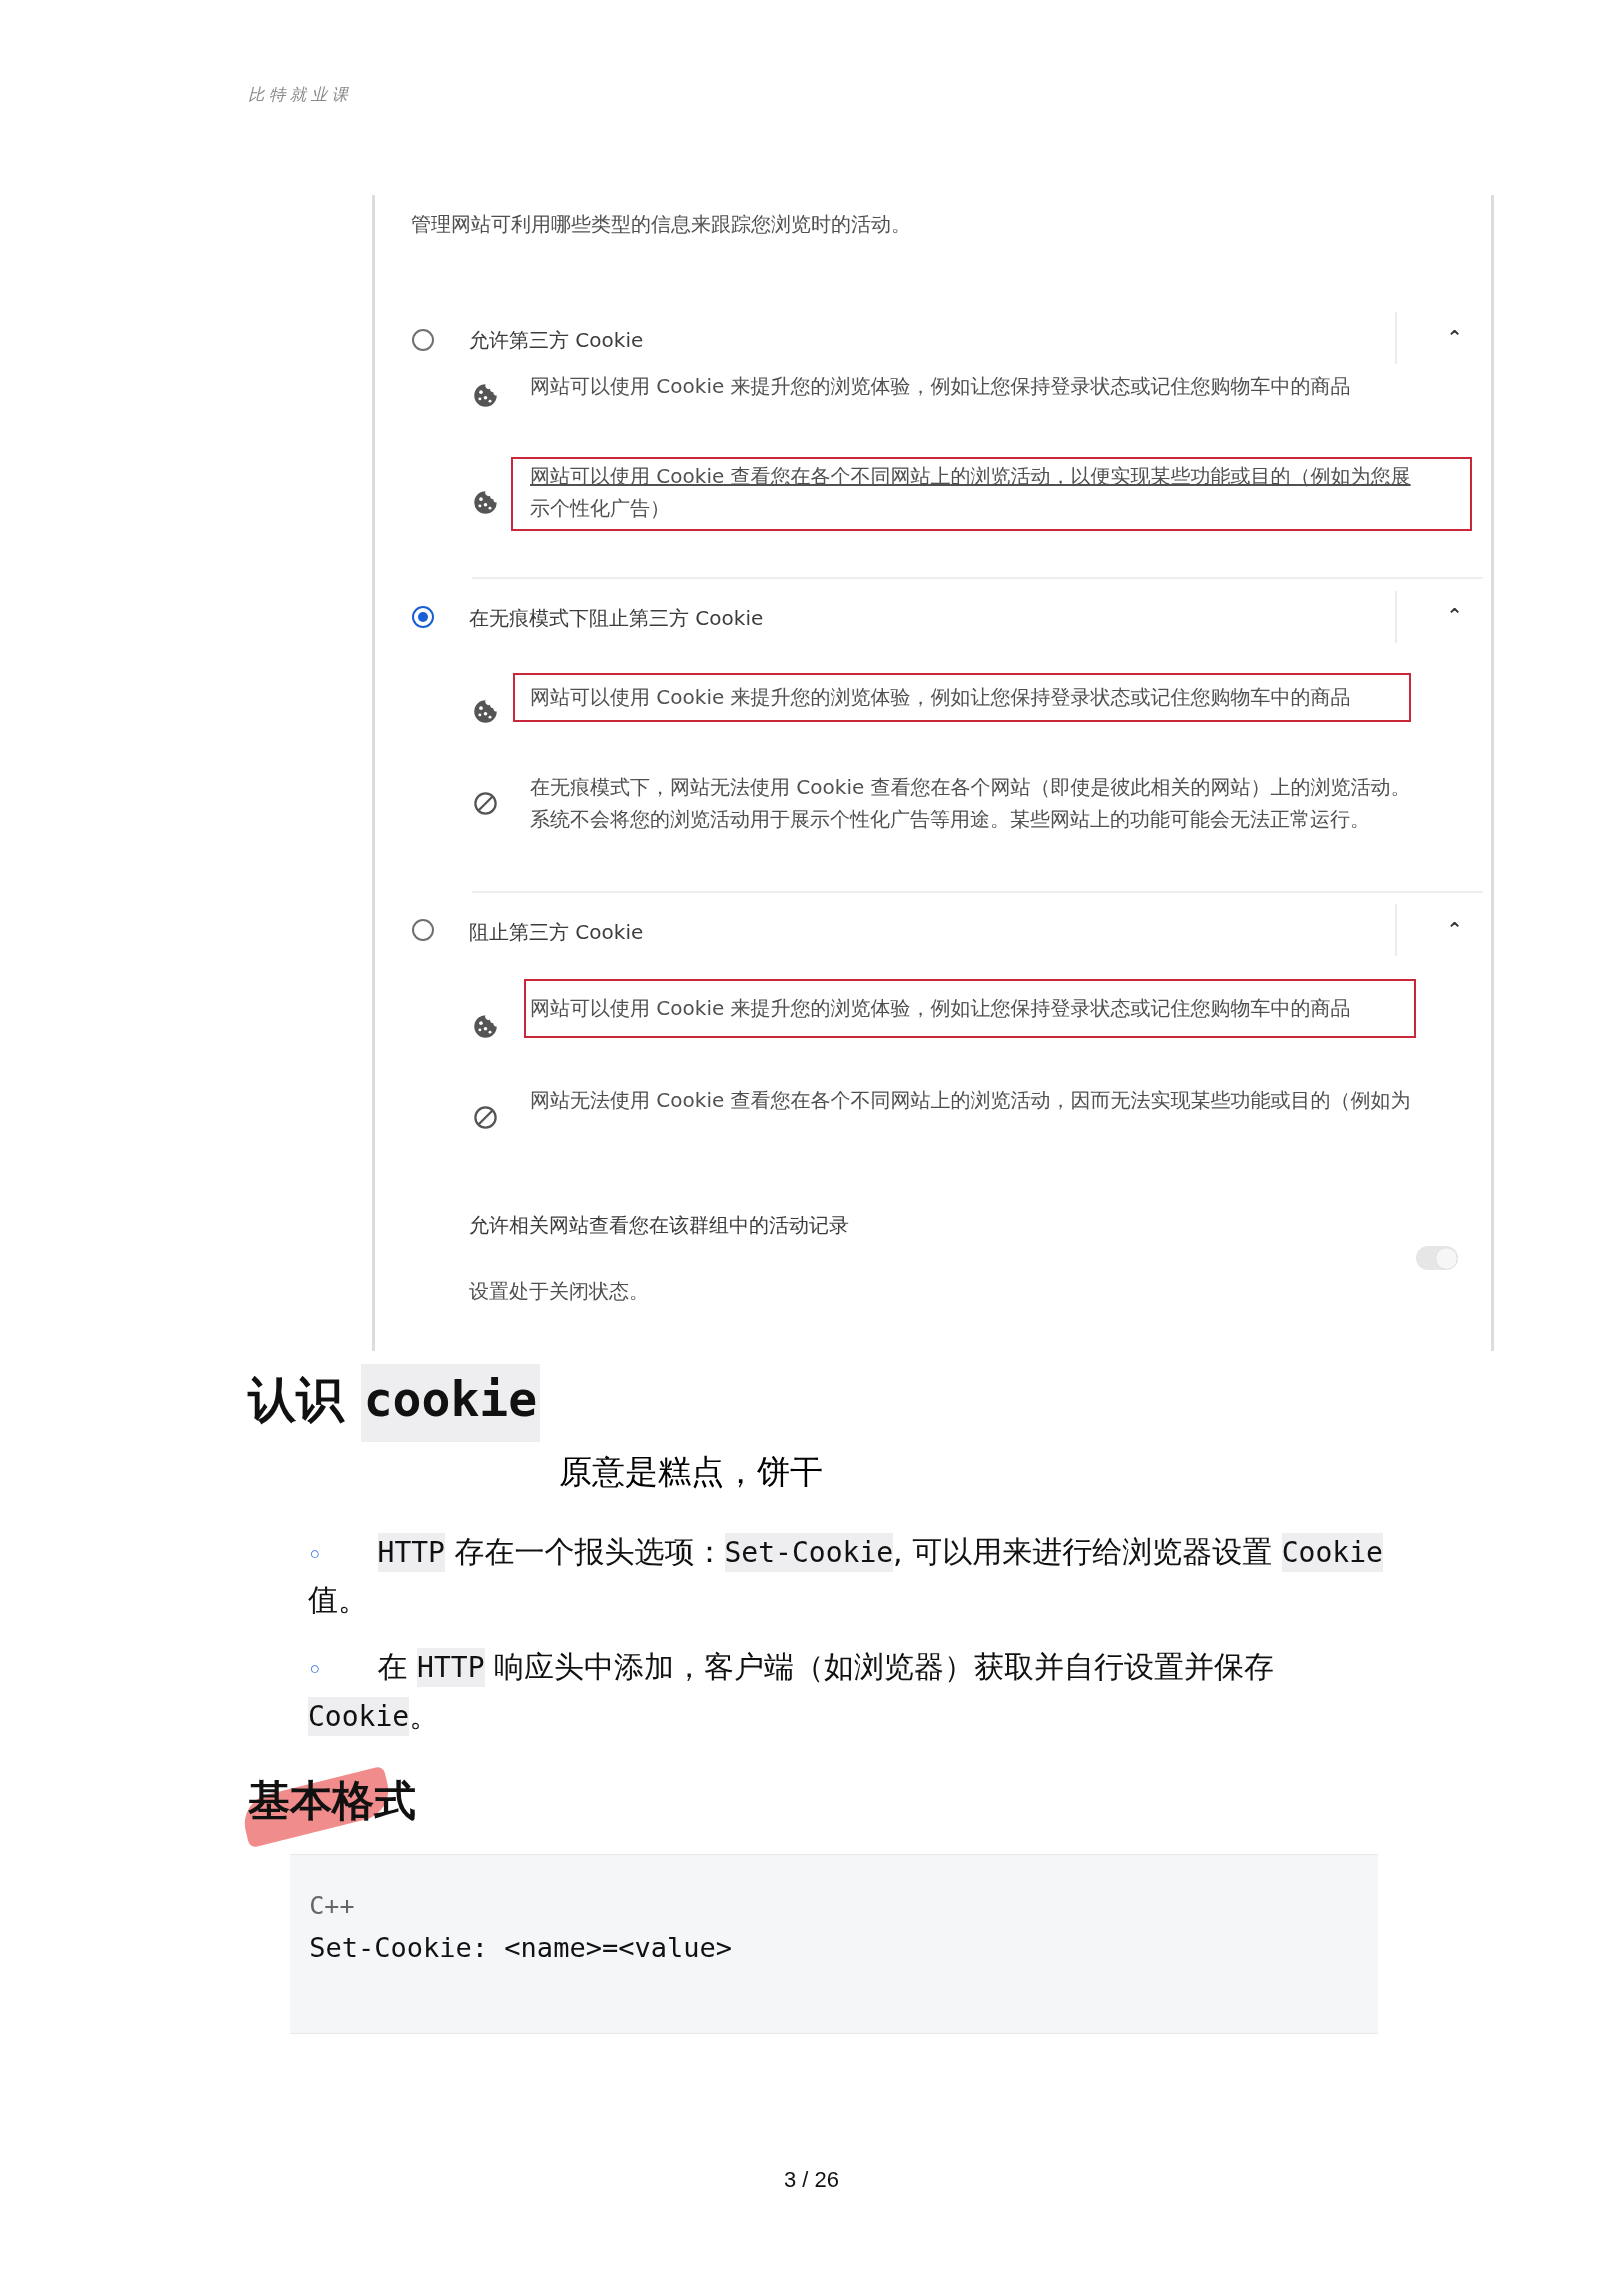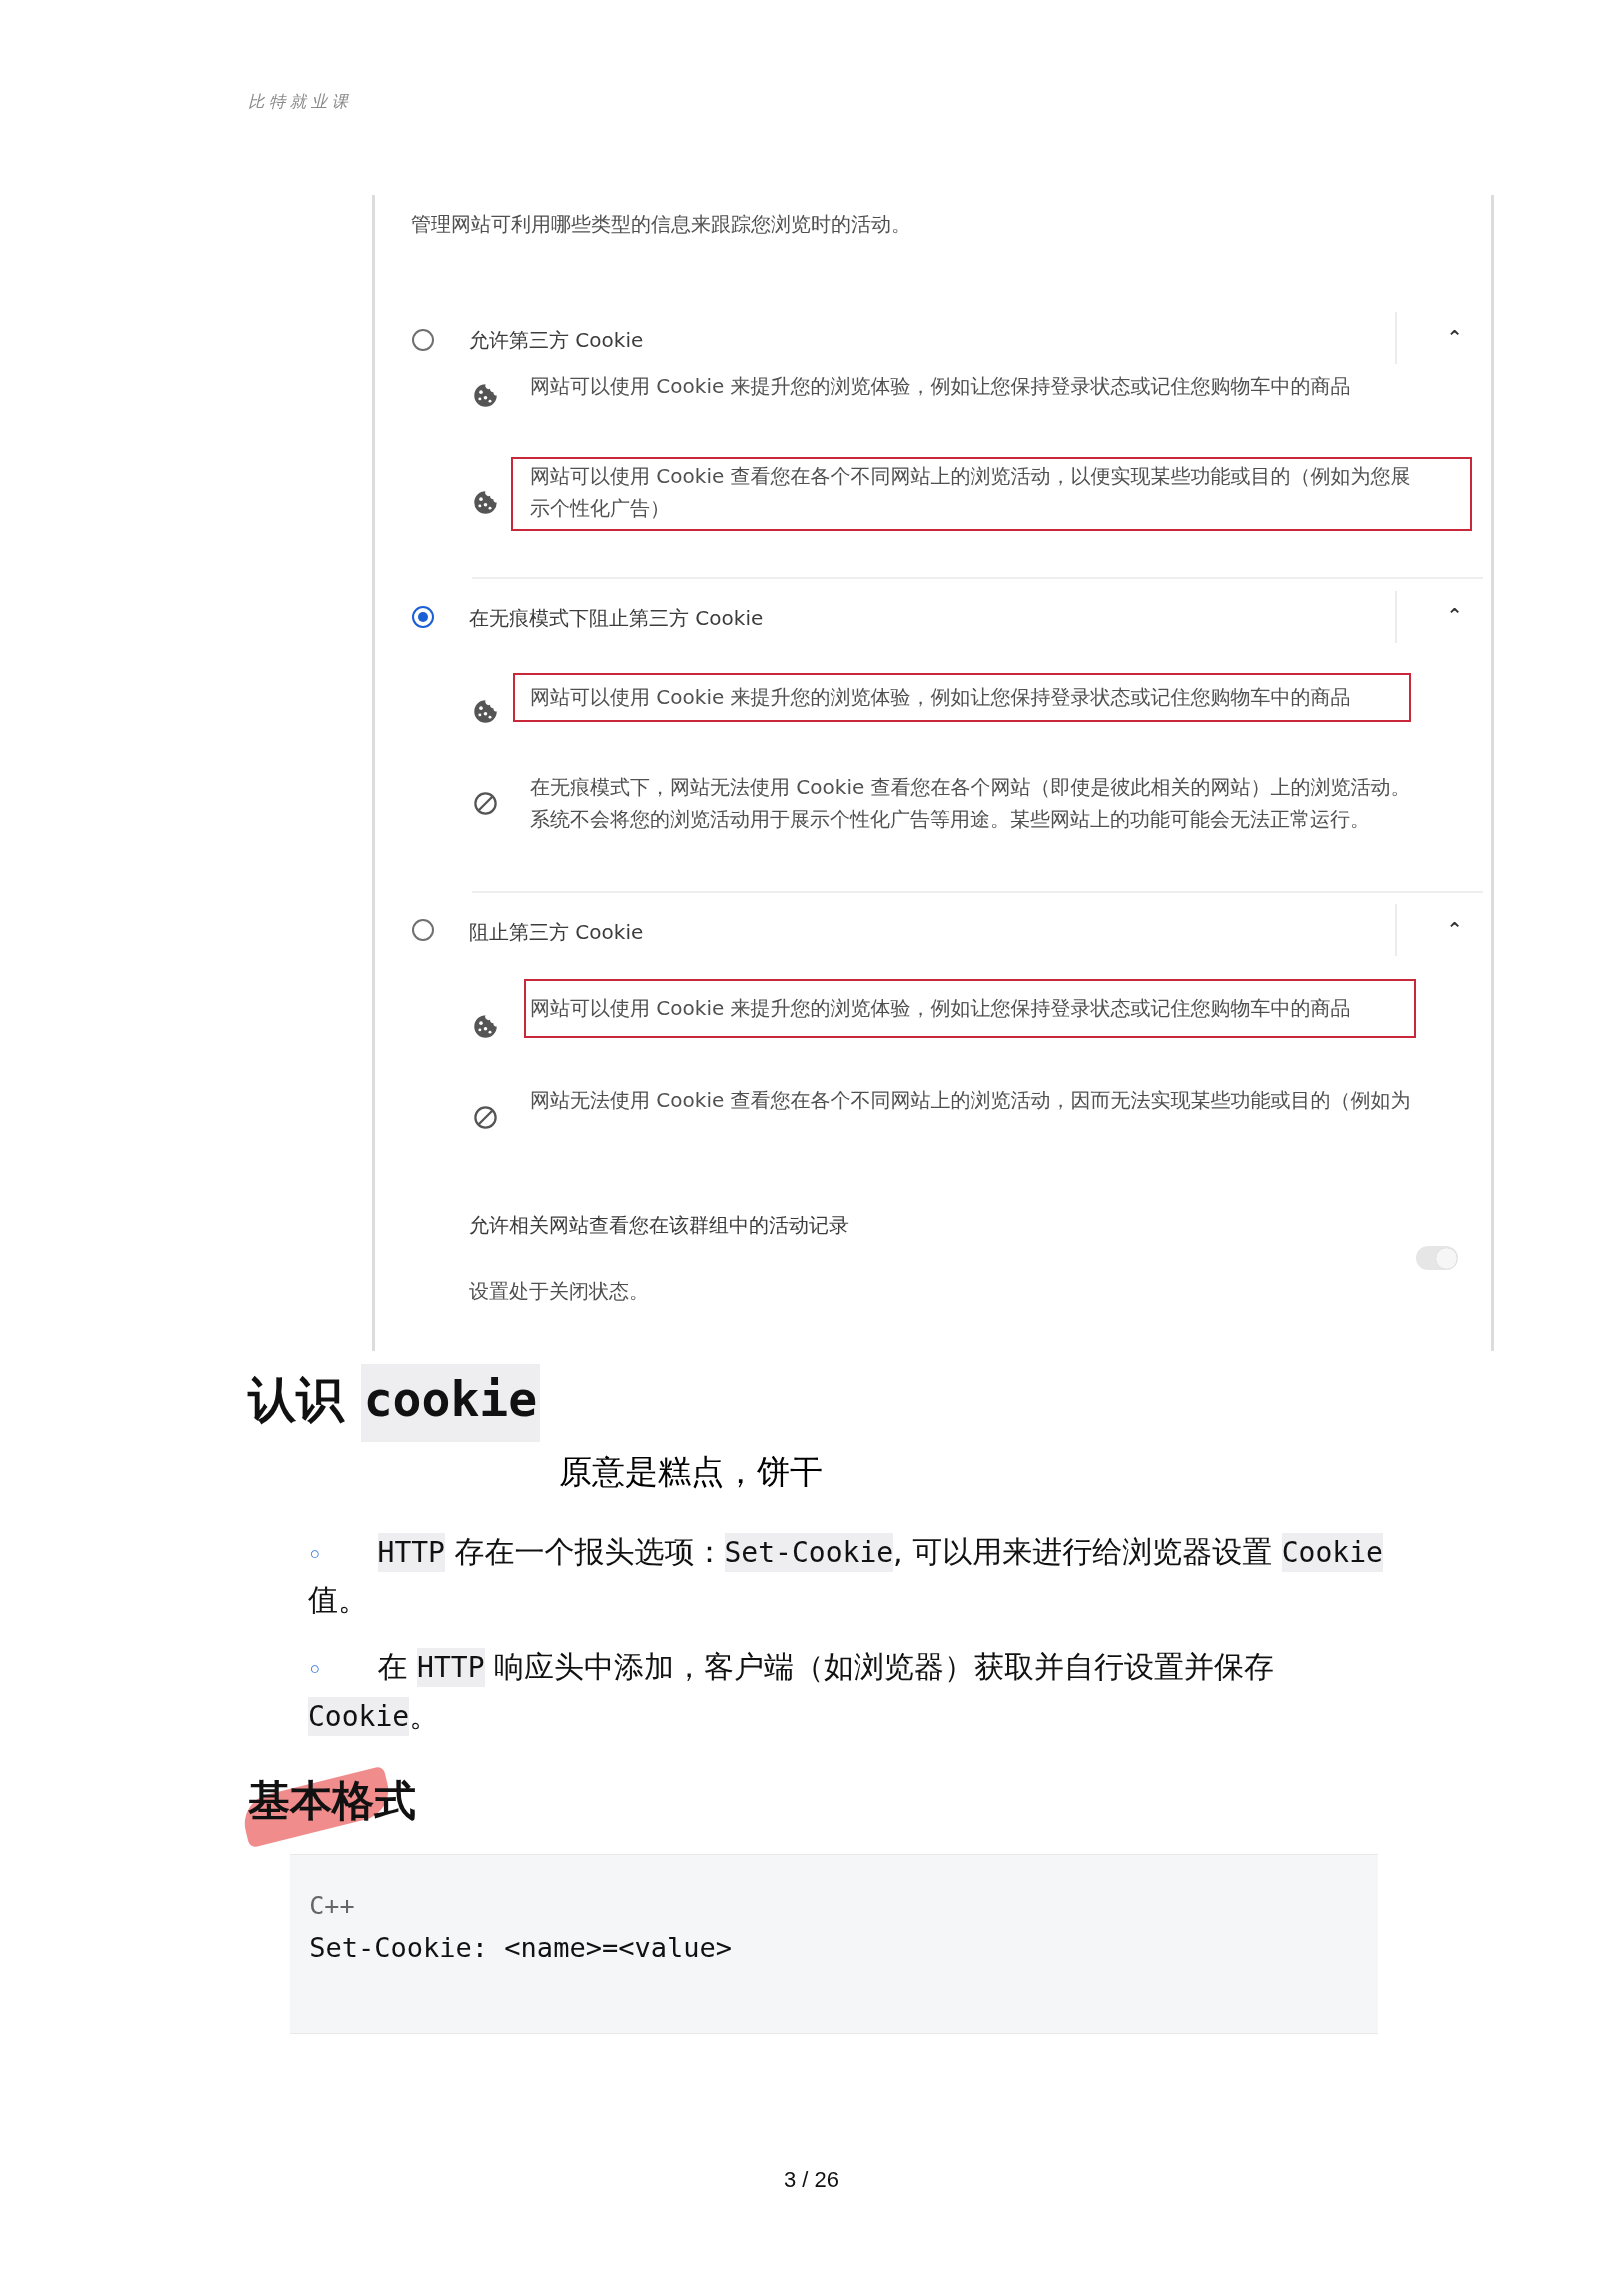--- a/index.html
+++ b/index.html
@@ -1,20 +1,20 @@
 <!DOCTYPE html>
 <html style="font-size:12px"><head>
 <meta charset="utf-8">
 <style>
   html, body { margin: 0; padding: 0; background: #ffffff; }
   body { width: 1623px; height: 2295px; position: relative; overflow: hidden;
          font-family: "DejaVu Sans", "Liberation Sans", sans-serif; color: #222; }
   .abs { position: absolute; }
 
-  .header-brand { left: 248px; top: 91px; font-family: "DejaVu Serif", serif; font-size: 16.4px;
+  .header-brand { left: 248px; top: 84px; font-family: "DejaVu Serif", serif; font-size: 16.4px;
                   color: #8a8a8a; letter-spacing: 4.5px; font-style: italic; }
 
   
   .panel { left: 372px; top: 195px; width: 1122px; height: 1156px; background: #fff;
            border-left: 3.7px solid #dcdcdc; border-right: 3.7px solid #dcdcdc; box-sizing: border-box; }
   .panel .t { position: absolute; color: #505050; font-size: 20px; white-space: nowrap; }
   .panel .intro { left: 36px; top: 16.4px; }
   .opt-label { left: 94px; color: #3c3c3c !important; }
   .radio { position: absolute; left: 37px; width: 22px; height: 22px; border-radius: 50%;
            border: 2.2px solid #707070; box-sizing: border-box; }
@@ -76,21 +76,21 @@
   <div class="t desc" style="top:175px;">网站可以使用 Cookie 来提升您的浏览体验，例如让您保持登录状态或记住您购物车中的商品</div>
 
   <svg class="cookie-icon" style="top:294px;" viewBox="0 0 24 24">
       <path fill="#555" d="M12 2a10 10 0 1 0 10 10 3 3 0 0 1-3-3 3 3 0 0 1-3-3 3 3 0 0 1-4-4z"></path>
       <circle cx="8" cy="9" r="1.6" fill="#fff"></circle>
       <circle cx="12" cy="14" r="1.6" fill="#fff"></circle>
       <circle cx="7" cy="15" r="1.3" fill="#fff"></circle>
       <circle cx="16" cy="17" r="1.3" fill="#fff"></circle>
     </svg>
   <div class="redbox" style="left:136px; top:262px; width:961px; height:74px;"></div>
-  <div class="t desc" style="top:265px;">网站可以使用 Cookie 查看您在各个不同网站上的浏览活动，以便实现某些功能或目的（例如为您展</div>
+  <div class="t desc" style="top:265px;text-decoration:underline;">网站可以使用 Cookie 查看您在各个不同网站上的浏览活动，以便实现某些功能或目的（例如为您展</div>
   <div class="t desc" style="top:297px;">示个性化广告）</div>
 
   <div class="hsep" style="top:382px;"></div>
 
   <div class="radio on" style="top:411px;"></div>
   <div class="t opt-label" style="top:410px;">在无痕模式下阻止第三方 Cookie</div>
   <div class="vsep" style="top:396px;"></div>
   <div class="chev" style="top:410px;">⌃</div>
 
   <svg class="cookie-icon" style="top:503px;" viewBox="0 0 24 24">

